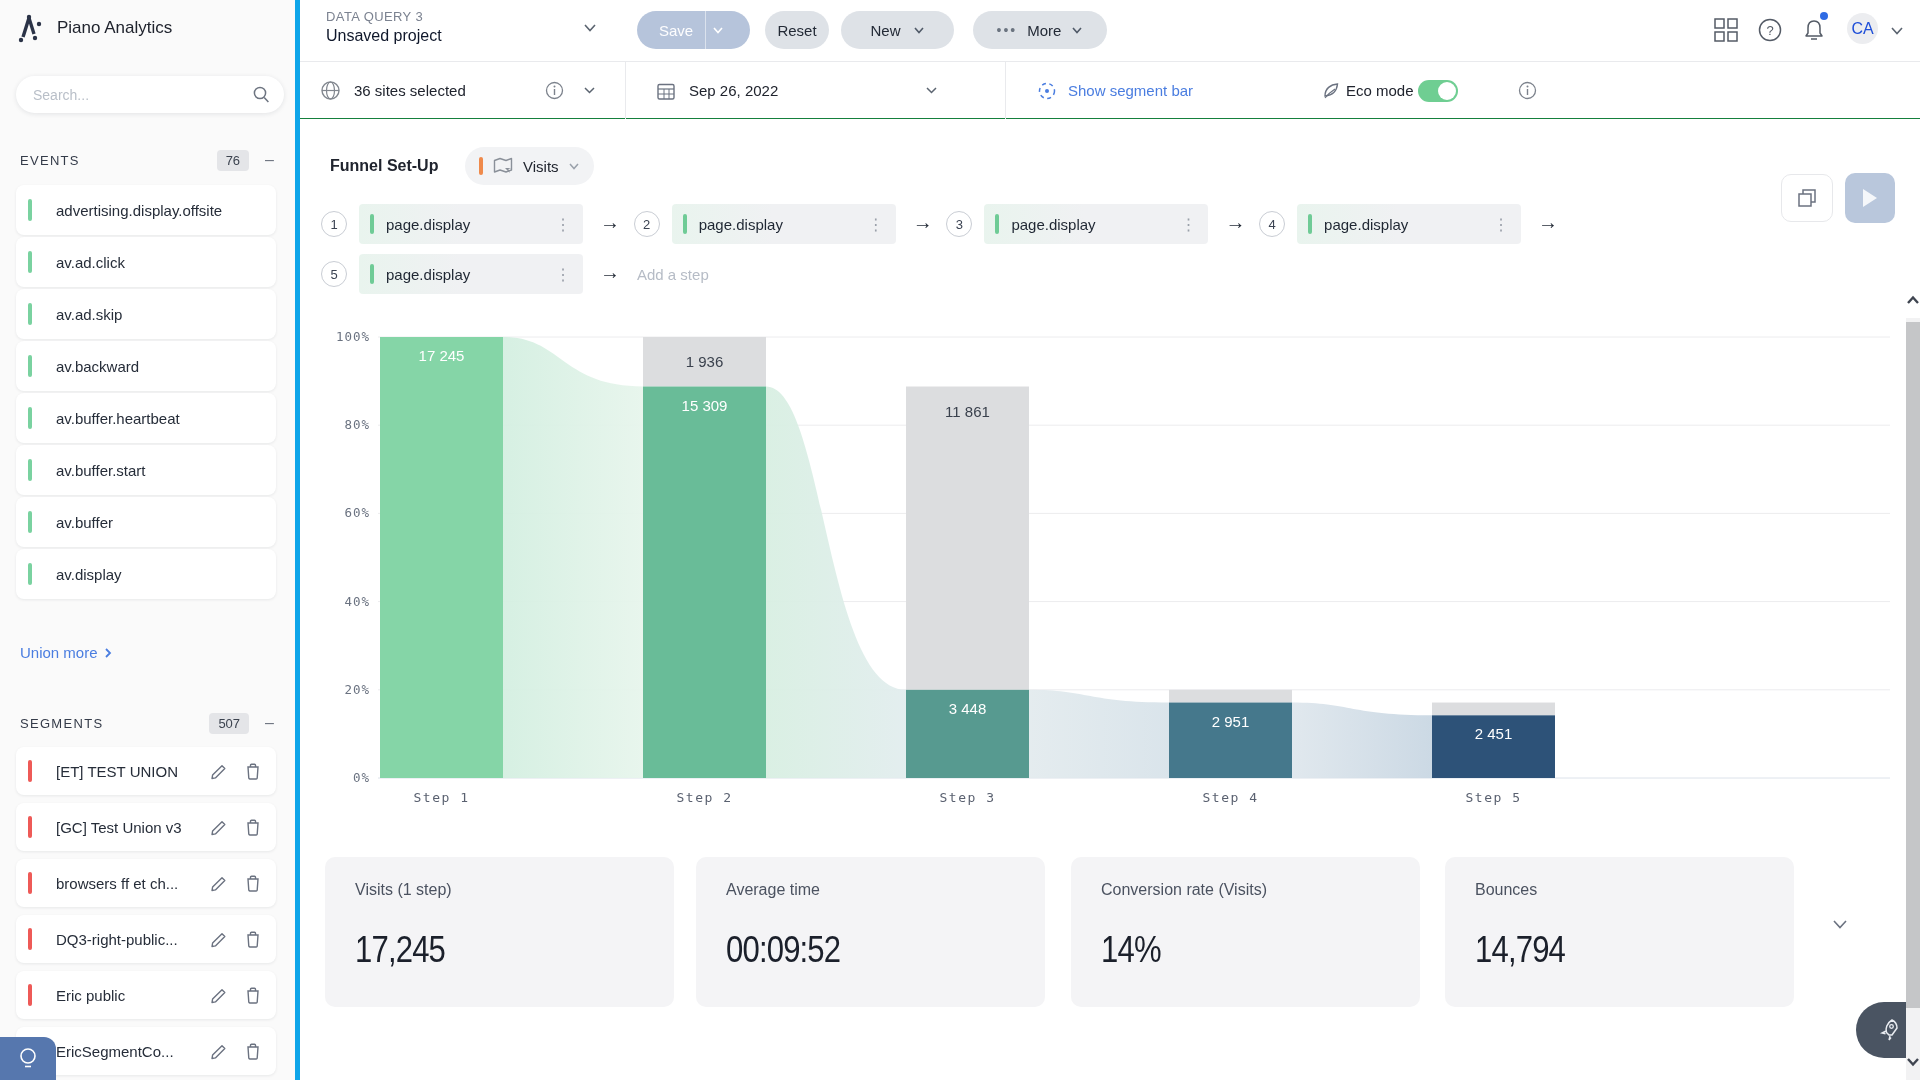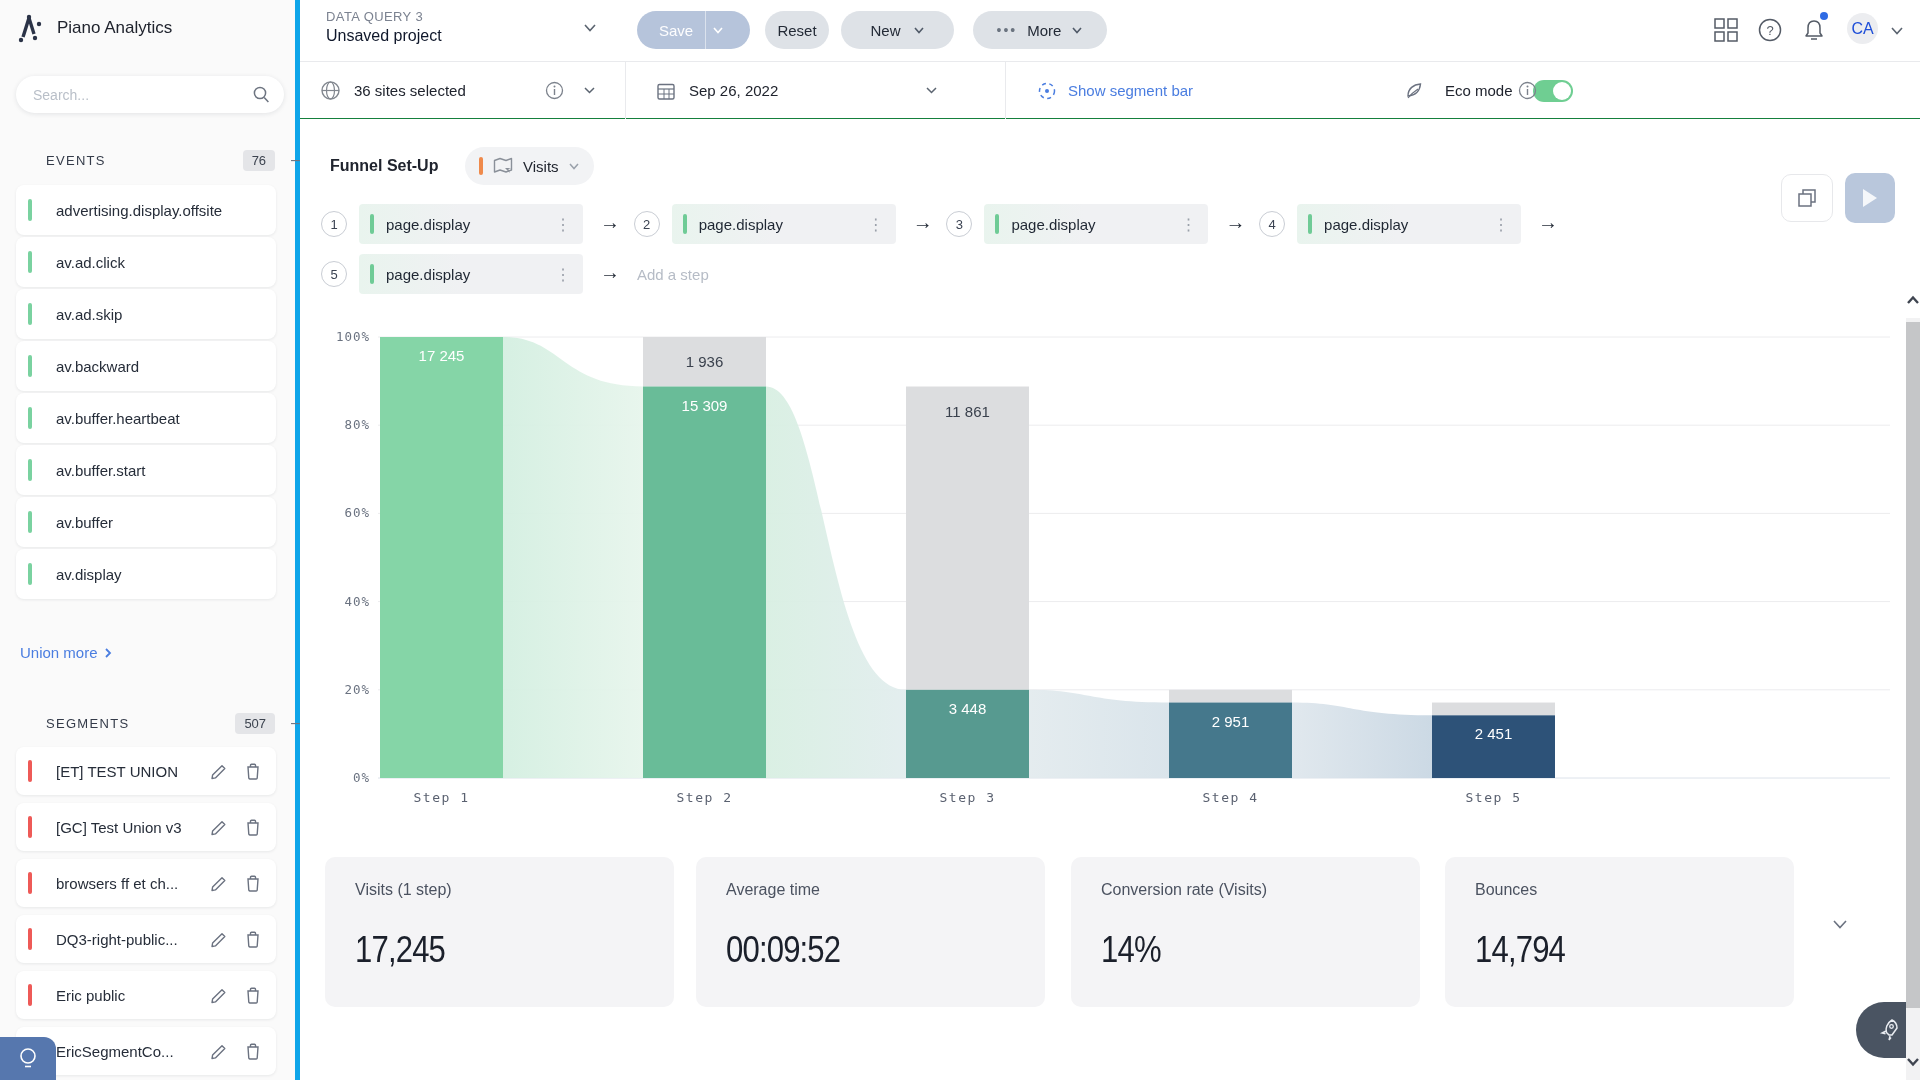--- a/index.html
+++ b/index.html
@@ -11,21 +11,21 @@
   .sidebar { position:absolute; left:0; top:0; width:300px; height:1080px;
              background:#fafafa; border-right:5px solid #0ea5e9; z-index:5; }
   .brand { position:absolute; left:16px; top:12px; display:flex; align-items:center; gap:11px; }
   .brand-name { font-size:17px; color:#20242e; }
   .search { position:absolute; left:16px; top:76px; width:268px; height:37px; background:#fff;
             border-radius:19px; box-shadow:0 1px 5px rgba(20,30,50,.10); }
   .search input { width:100%; height:100%; border:none; outline:none; background:transparent;
             padding:0 42px 0 17px; font-size:14px; color:#333; font-family:inherit; }
   .search input::placeholder { color:#b9bfc8; }
   .search svg { position:absolute; right:13px; top:9px; }
-  .sec-head { position:absolute; left:20px; width:254px; height:24px; display:flex; align-items:center;margin-left:26px; }
+  .sec-head { position:absolute; left:20px; width:254px; height:24px; display:flex; align-items:center; }
   .sec-label { font-size:13px; letter-spacing:1.3px; color:#343b49; }
   .sec-count { margin-left:auto; background:#e4e5e8; border-radius:4px; padding:3px 9px;
                font-size:13px; color:#3c434f; }
   .sec-minus { margin-left:16px; color:#6d7480; font-size:16px; line-height:1; cursor:default; }
   .item-card { position:absolute; left:16px; width:260px; height:50px; background:#fff;
                border-radius:8px; box-shadow:0 1px 3px rgba(17,24,39,.08);
                display:flex; align-items:center; }
   .item-accent { width:4px; height:22px; border-radius:2px; margin-left:12px; flex:none; }
   .item-label { margin-left:24px; font-size:15px; color:#262d39; white-space:nowrap; overflow:hidden; }
   .seg-icons { margin-left:auto; display:flex; align-items:center; gap:16px; padding-right:14px; }
@@ -358,21 +358,21 @@
   <div class="vdiv" style="left:705px"></div>
 
   <div class="t2" style="left:737px; gap:11px">
     <svg width="20" height="20" viewBox="0 0 20 20">
       <circle cx="10" cy="10" r="7.5" fill="none" stroke="#4a7de0" stroke-width="1.5" stroke-dasharray="4 3.5"></circle>
       <circle cx="10" cy="10" r="2" fill="#4a7de0"></circle>
     </svg>
     <span class="seg-link">Show segment bar</span>
   </div>
 
-  <div class="t2" style="left:1103px; gap:20px">
+  <div class="t2" style="left:1020px; gap:4px">
     <svg width="22" height="22" viewBox="0 0 22 22">
       <path d="M5 16C5 8.5 10.5 4.5 17.5 4c-.8 7.5-5 11.5-12.5 12z" fill="none" stroke="#6b7280" stroke-width="1.4"></path>
       <path d="M5 18c3-4 7-7 10-9" fill="none" stroke="#6b7280" stroke-width="1.2"></path>
     </svg>
     <span class="eco-label">Eco mode</span>
     <div class="toggle">
         <div class="knob"></div>
       </div>
   </div>
   <svg class="abs" style="left:1218px;top:19px" width="19" height="19" viewBox="0 0 19 19">

